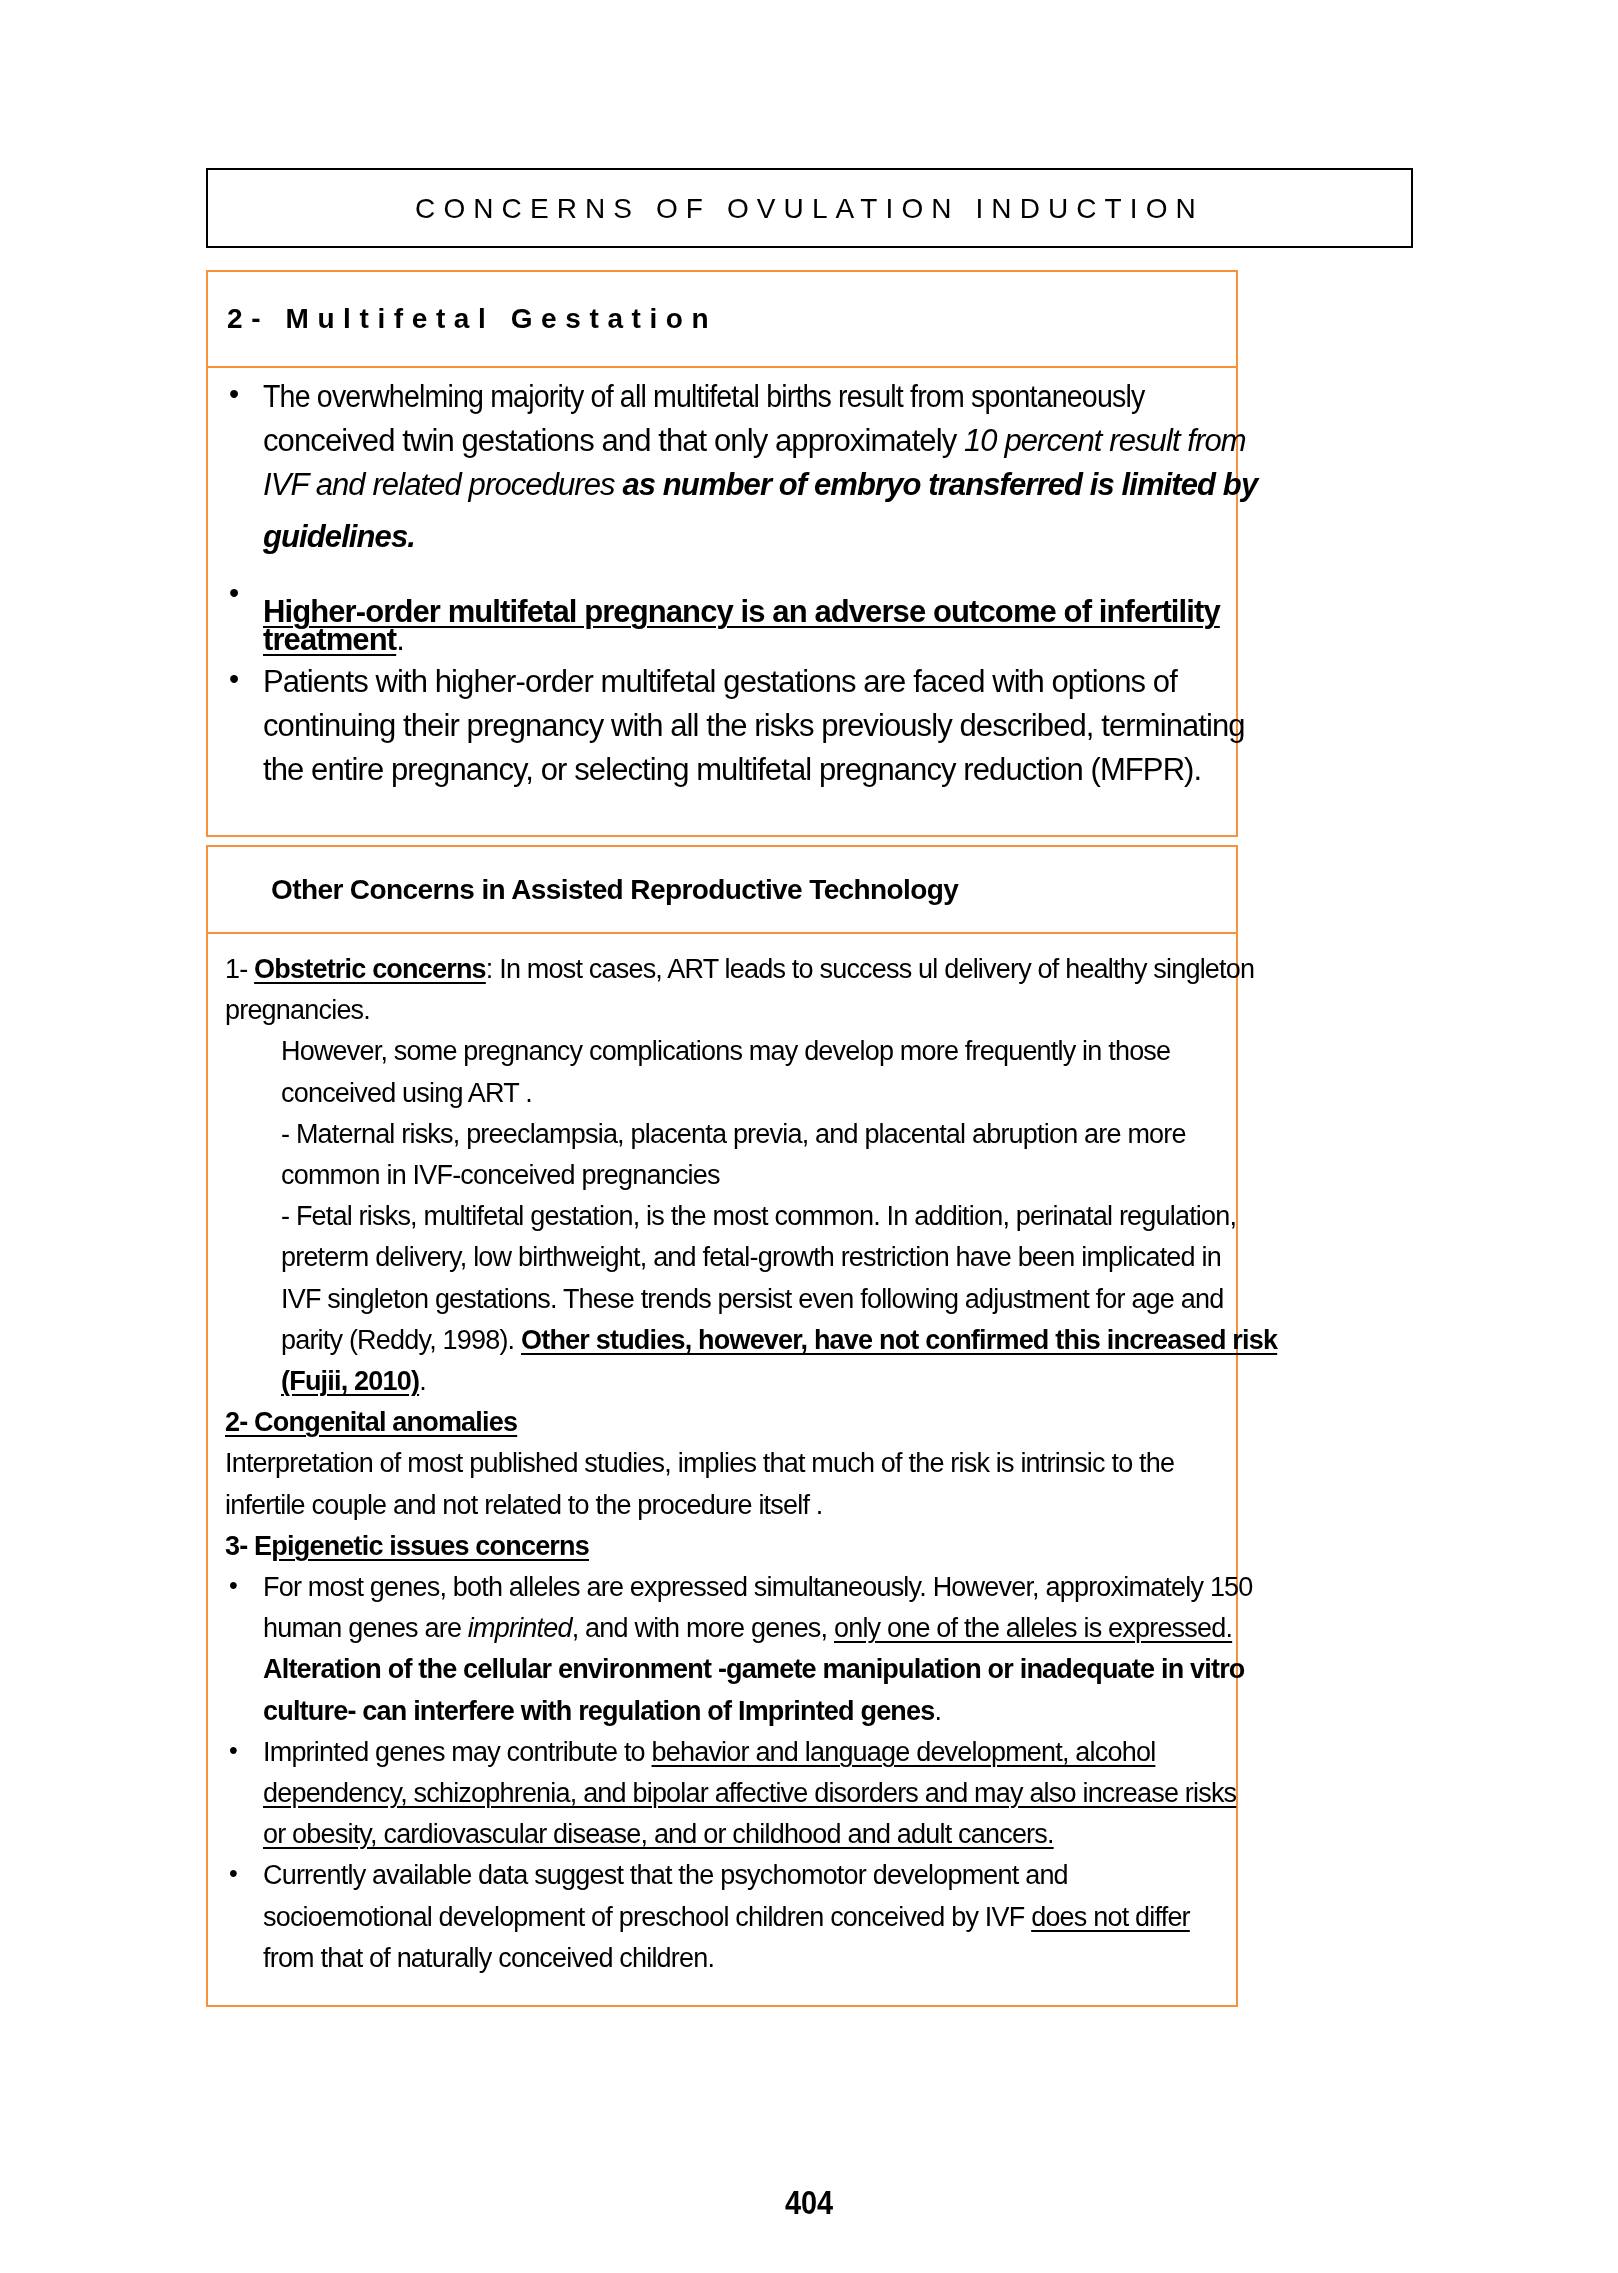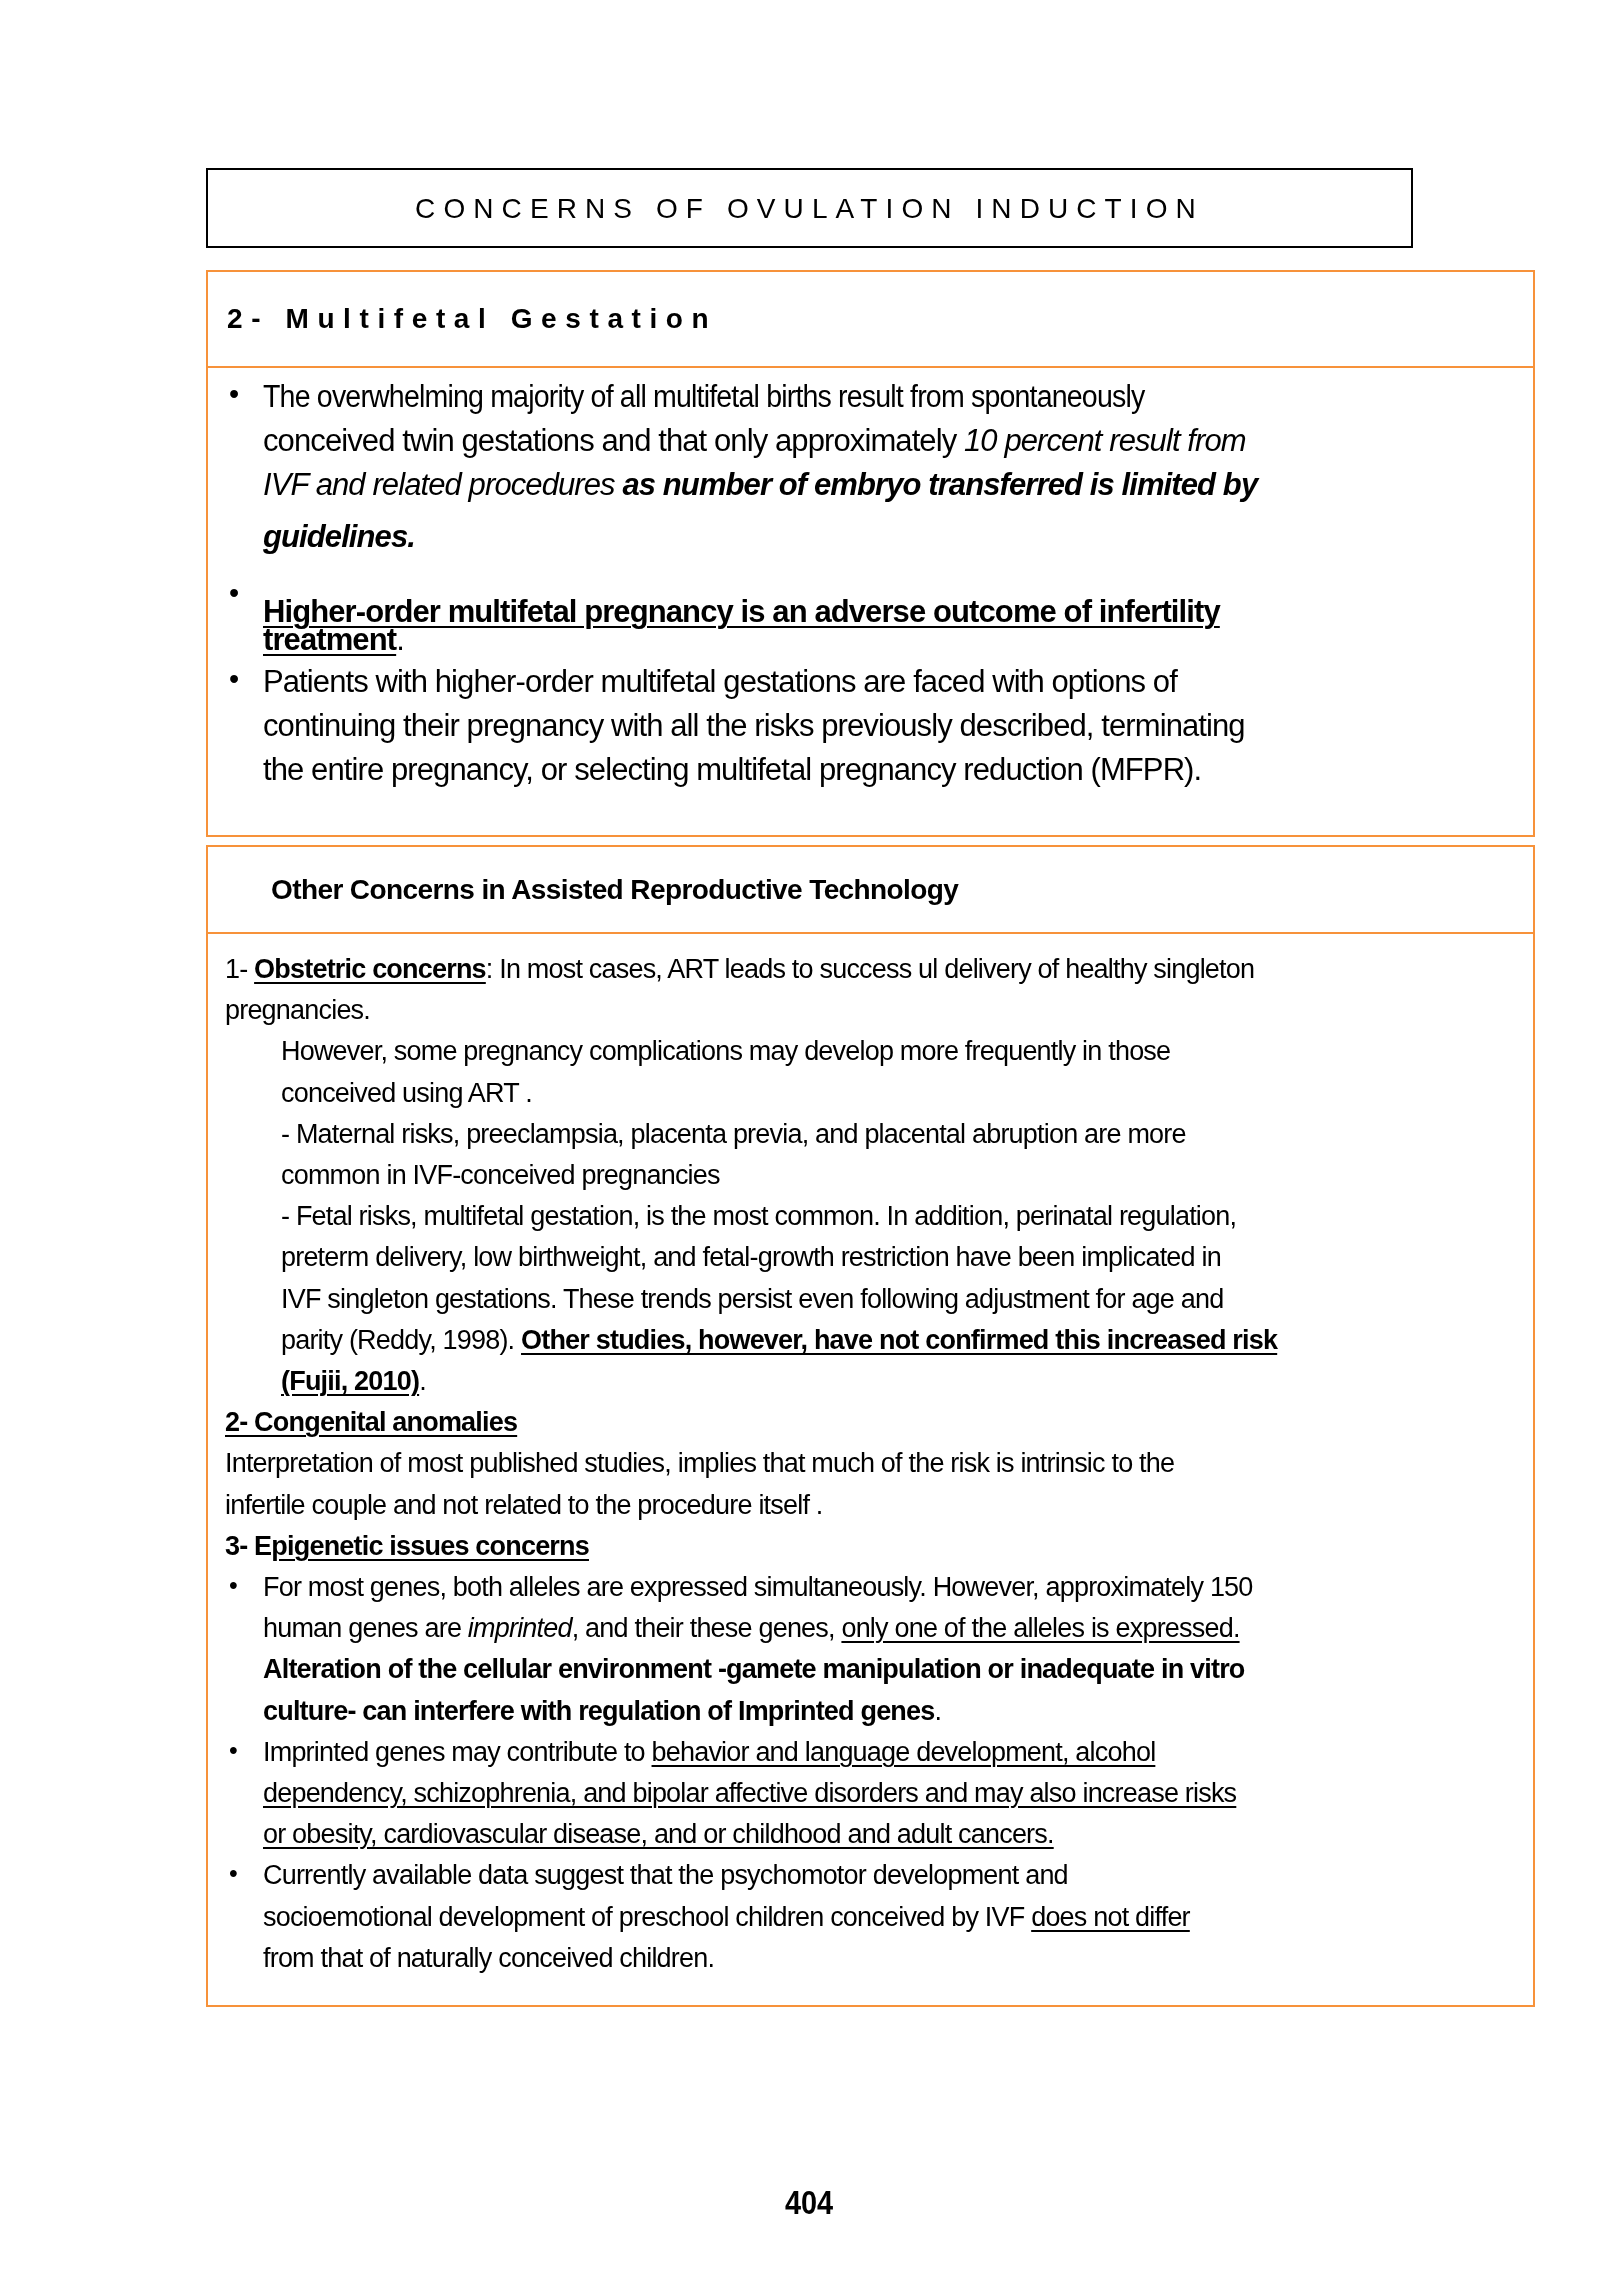--- a/index.html
+++ b/index.html
@@ -2,21 +2,21 @@
 <html><head>
 <meta charset="utf-8">
 <style>
   html, body { margin: 0; padding: 0; background: #ffffff; }
   body { width: 1618px; height: 2273px; position: relative; overflow: hidden;
          font-family: "Liberation Sans", sans-serif; color: #000; }
   .title-box { position: absolute; left: 206px; top: 168px; width: 1207px; height: 80px;
                border: 2.9px solid #000; box-sizing: border-box; }
   .title-text { position: absolute; left: 0; right: 0; top: 23px; text-align: center;
                 font-size: 28px; letter-spacing: 8.1px; font-weight: normal; }
-  .obox { position: absolute; left: 206px; width: 1329px; border: 2.9px solid #F7923A;
+  .obox { position: absolute; left: 206px; width: 1032px; border: 2.9px solid #F7923A;
           box-sizing: border-box; }
   .ohead { position: absolute; left: 0; right: 0; top: 0; border-bottom: 2.9px solid #F7923A; box-sizing: border-box; }
   .box1 { top: 270px; height: 567px; }
   .box1 .ohead { height: 96px; }
   .box2 { top: 845px; height: 1162px; }
   .box2 .ohead { height: 87px; }
   .h1 { position: absolute; left: 19px; top: 31px; font-size: 28px; font-weight: bold; letter-spacing: 8.6px; }
   .h2 { position: absolute; left: 19px; top: 27px; font-size: 28px; font-weight: bold; letter-spacing: -0.6px; margin-left: 44px; }
   .line { position: absolute; white-space: nowrap; transform-origin: left top; }
   .b1 .line { font-size: 31px; letter-spacing: -0.9px; }
@@ -70,21 +70,21 @@
       <div class="line" style="left: 73px; top: 395px; text-align: right;"><span class="">preterm delivery, low birthweight, and fetal-growth restriction have been implicated in</span></div>
       <div class="line" style="left: 73px; top: 437px;"><span class="">IVF singleton gestations. These trends persist even following adjustment for age and</span></div>
       <div class="line" style="left: 73px; top: 478px;"><span class="">parity (Reddy, 1998).  </span><span class="bu u">Other studies, however, have not confirmed this increased risk</span></div>
       <div class="line" style="left: 73px; top: 519px;"><span class="bu u">(Fujii, 2010)</span><span class="">.</span></div>
       <div class="line" style="left: 17px; top: 560px;"><span class="bu u">2- Congenital anomalies</span></div>
       <div class="line" style="left: 17px; top: 601px;"><span class="">Interpretation of most published studies, implies that much of the risk is intrinsic to the</span></div>
       <div class="line" style="left: 17px; top: 643px;"><span class="">infertile couple and not related to the procedure itself .</span></div>
       <div class="line" style="left: 17px; top: 684px;"><span class="bu">3- E</span><span class="bu u">pigenetic issues concerns</span></div>
       <div class="bullet" style="left: 21px; top: 724px; font-size: 25px;">•</div>
       <div class="line" style="left: 55px; top: 725px;"><span class="">For most genes, both alleles are expressed simultaneously. However, approximately 150</span></div>
-      <div class="line" style="left: 55px; top: 766px;"><span class="">human genes are </span><span class="it">imprinted</span><span class="">, and their these genes, </span><span class="u">only one of the alleles is expressed.</span></div>
+      <div class="line" style="left: 55px; top: 766px;"><span class="">human genes are </span><span class="it">imprinted</span><span class="">, and with more genes, </span><span class="u">only one of the alleles is expressed.</span></div>
       <div class="line" style="left: 55px; top: 807px;"><span class="bu">Alteration of the cellular environment -gamete manipulation or inadequate in vitro</span></div>
       <div class="line" style="left: 55px; top: 849px;"><span class="bu">culture- can interfere with regulation of Imprinted genes</span><span class="">.</span></div>
       <div class="bullet" style="left: 21px; top: 889px; font-size: 25px;">•</div>
       <div class="line" style="left: 55px; top: 890px;"><span class="">Imprinted genes may contribute to </span><span class="u">behavior and language development, alcohol</span></div>
       <div class="line" style="left: 55px; top: 931px;"><span class="u">dependency, schizophrenia, and bipolar affective disorders and may also increase risks</span></div>
       <div class="line" style="left: 55px; top: 972px;"><span class="u">or obesity, cardiovascular disease, and or childhood and adult cancers.</span></div>
       <div class="bullet" style="left: 21px; top: 1012px; font-size: 25px;">•</div>
       <div class="line" style="left: 55px; top: 1013px;"><span class="">Currently available data suggest that the psychomotor development and</span></div>
       <div class="line" style="left: 55px; top: 1055px;"><span class="">socioemotional development of preschool children conceived by IVF </span><span class="u">does not differ</span></div>
       <div class="line" style="left: 55px; top: 1096px;"><span class="">from that of naturally conceived children.</span></div>

